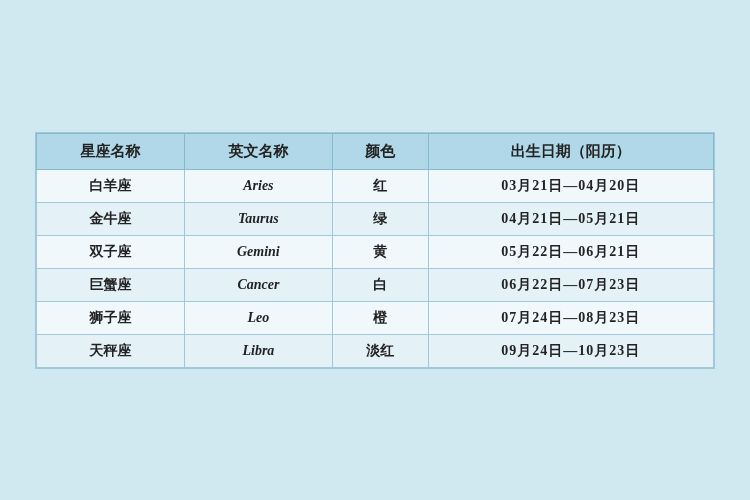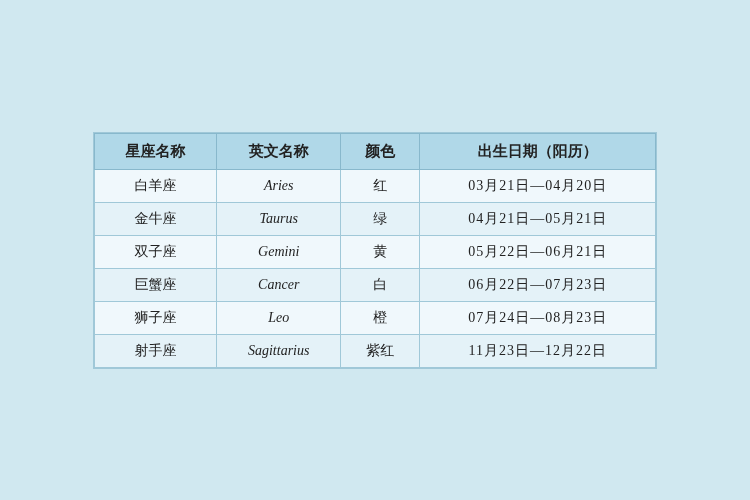--- a/index.html
+++ b/index.html
@@ -14,21 +14,21 @@
       background-color: #d0e8f0;
       display: flex;
       align-items: center;
       justify-content: center;
       font-family: "SimSun", "宋体", serif;
     }
 
     .table-container {
       background-color: #e8f4f8;
       border: 1px solid #a0c8d8;
-      width: 564px;
+      width: 680px;
     }
 
     table {
       width: 100%;
       border-collapse: collapse;
     }
 
     thead tr {
       background-color: #b0d8e8;
     }
@@ -49,20 +49,21 @@
     tbody tr:nth-child(even) {
       background-color: #e4f2f8;
     }
 
     tbody td {
       border: 1px solid #a0c8d8;
       padding: 7px 12px;
       text-align: center;
       font-size: 14px;
       color: #222;
+      font-weight: bold;
     }
 
     tbody td:nth-child(2) {
       font-style: italic;
     }
 
     tbody td:last-child {
       letter-spacing: 1px;
     }
   </style>
@@ -104,20 +105,20 @@
           <td>白</td>
           <td>06月22日—07月23日</td>
         </tr>
         <tr>
           <td>狮子座</td>
           <td>Leo</td>
           <td>橙</td>
           <td>07月24日—08月23日</td>
         </tr>
         <tr>
-          <td>射手座</td>
-          <td>Sagittarius</td>
-          <td>紫红</td>
-          <td>11月23日—12月22日</td>
+          <td>天秤座</td>
+          <td>Libra</td>
+          <td>淡红</td>
+          <td>09月24日—10月23日</td>
         </tr>
       </tbody>
   </table>
 </div>
 
 </body></html>

